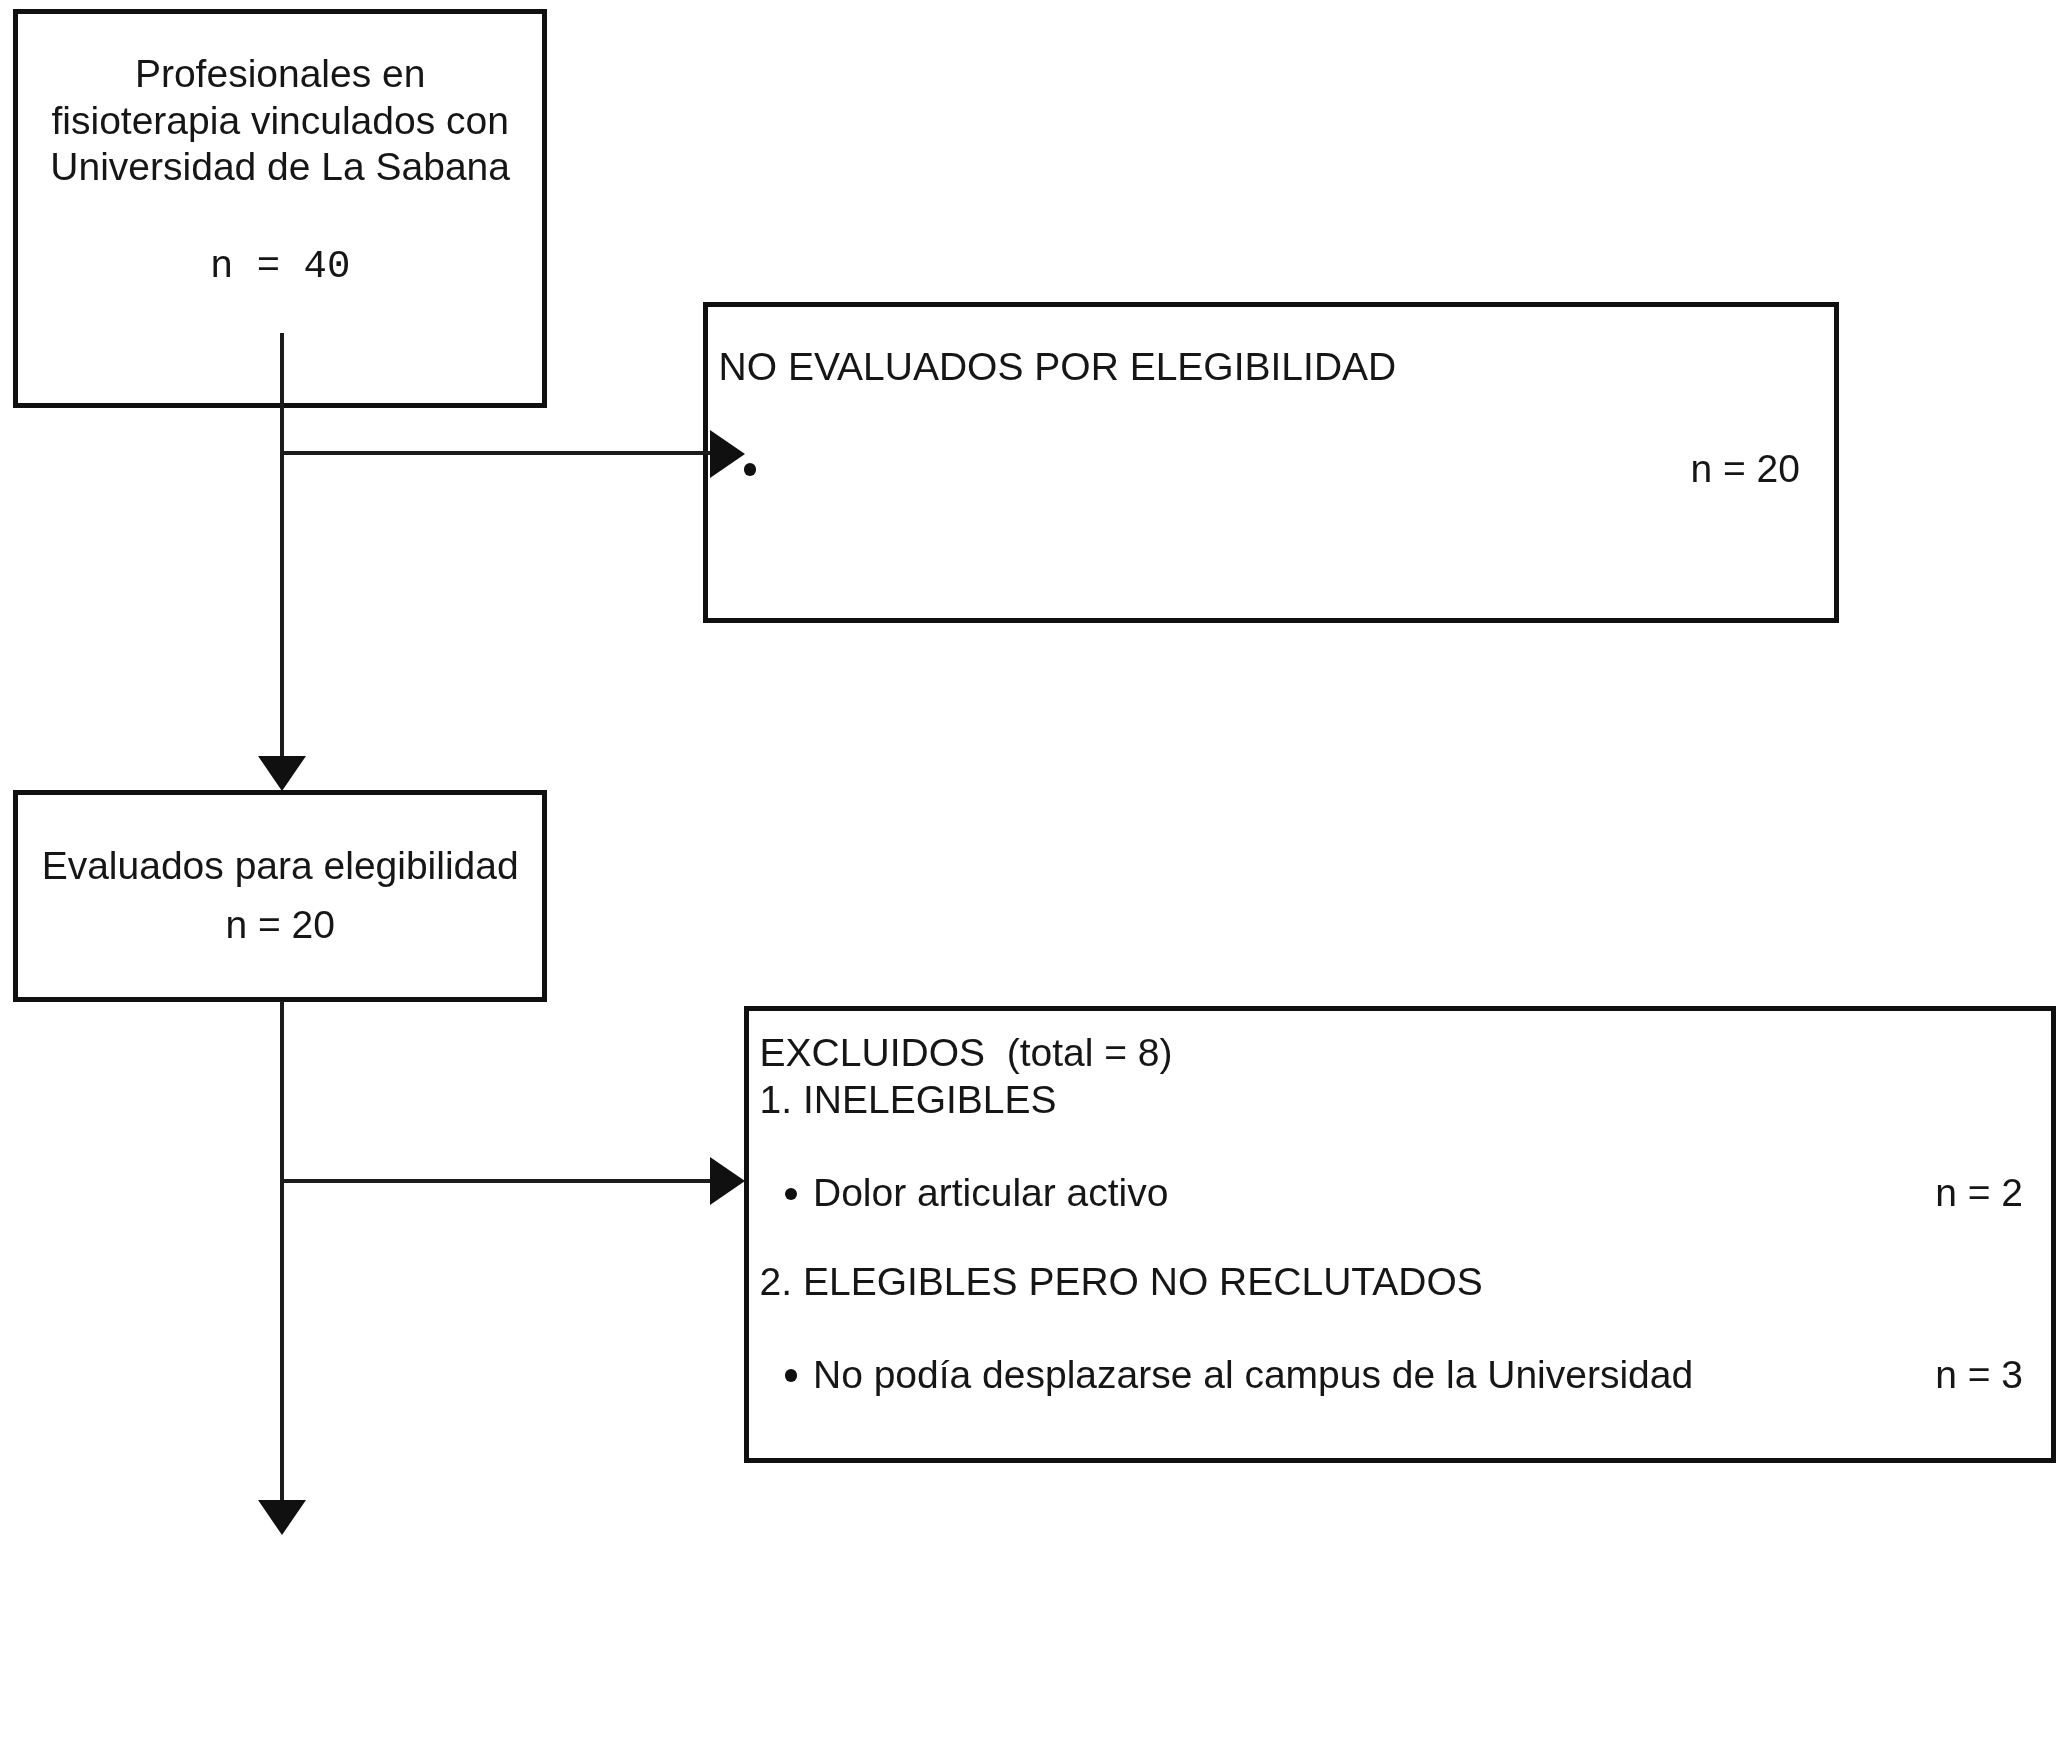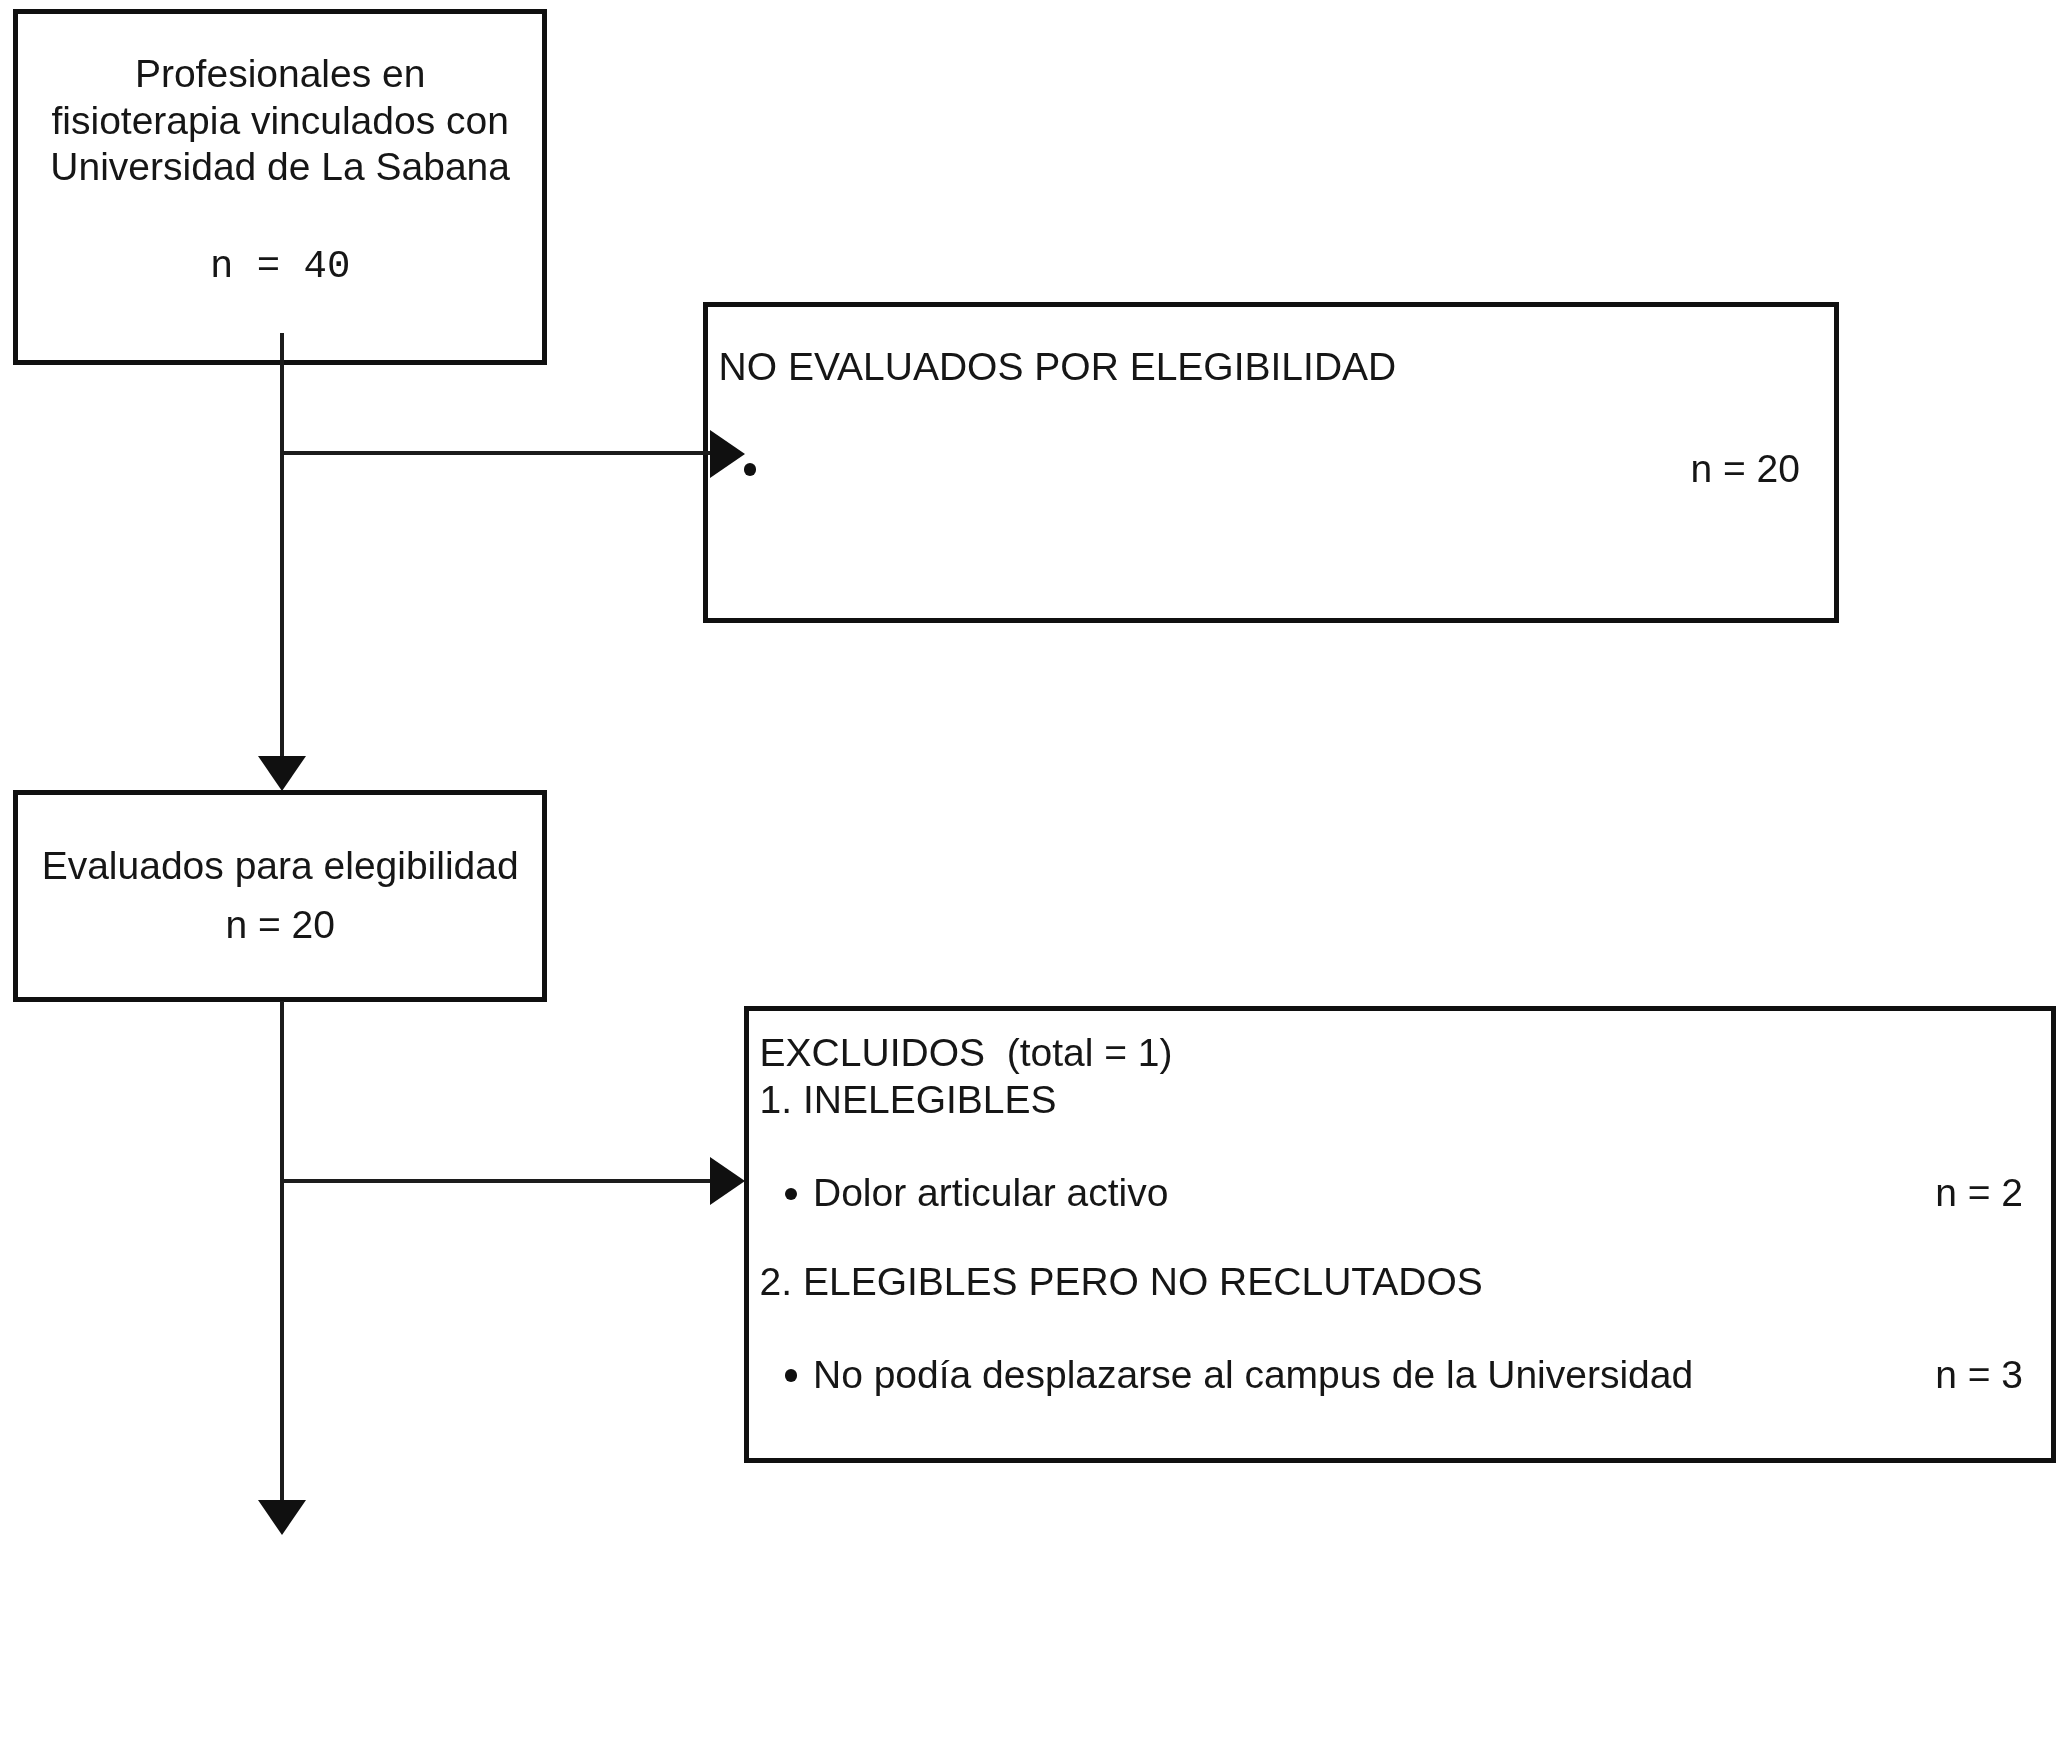--- a/index.html
+++ b/index.html
@@ -21,21 +21,21 @@
     box-sizing: border-box;
   }
   .center-col {
     display: flex;
     flex-direction: column;
     align-items: center;
     text-align: center;
   }
   .vcenter { justify-content: center; }
   
-  .box-a { left: 13.2px; top: 8.8px; width: 534px; height: 356px; padding-top: 37px; }
+  .box-a { left: 13.2px; top: 8.8px; width: 534px; height: 399px; padding-top: 37px; }
   .box-a .count { margin-top: 53px; font-family: Liberation Mono, monospace; }
   
   .box-b { left: 703px; top: 294px; width: 1136px; height: 321px; padding: 37px 34px 0 10.6px; margin-top: 8px; }
   
   .box-c { left: 13.2px; top: 790px; width: 534px; height: 212px; gap: 12px; }
   
   .box-d { left: 744px; top: 1006px; width: 1312px; height: 457px; padding: 19.4px 28px 0 10.6px; }
   
   .box-e { left: 13.2px; top: 1533px; width: 534px; height: 212px; }
 
@@ -97,21 +97,21 @@
       </div>
     </div>
   </div>
 
   <div class="box box-c center-col vcenter">
     <div>Evaluados para elegibilidad</div>
     <div>n = 20</div>
   </div>
 
   <div class="box box-d">
-    <div class="prewrap">EXCLUIDOS  (total = 1)</div>
+    <div class="prewrap">EXCLUIDOS  (total = 8)</div>
     <div class="sec-title">1. INELEGIBLES</div>
     <div class="bullet-row bullet-row-1">
       <span class="bullet-dot"></span>
       <div class="bullet-body split-row">
         <span>Dolor articular activo</span>
         <span class="n-count">n = 2</span>
       </div>
     </div>
     <div class="sec-title-2">2. ELEGIBLES PERO NO RECLUTADOS</div>
     <div class="bullet-row bullet-row-2">

